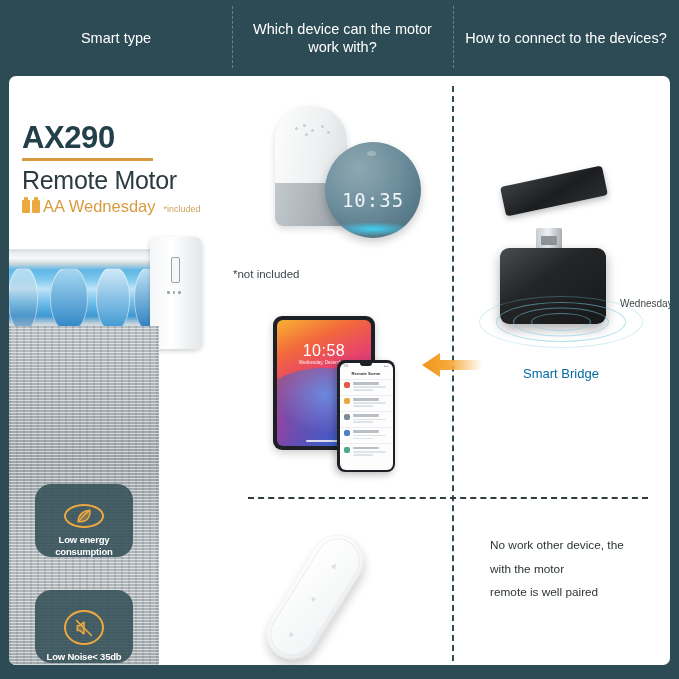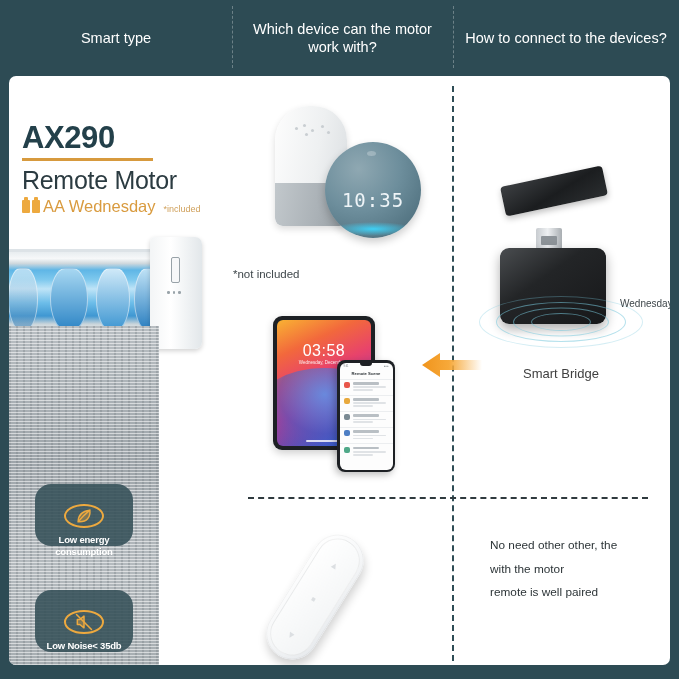--- a/index.html
+++ b/index.html
@@ -120,21 +120,21 @@
 
   
   .texture-panel {
     position: absolute; left: 0; top: 250px; width: 150px; height: 339px;
     background:
       repeating-linear-gradient(0deg, rgba(255,255,255,.55) 0px, rgba(255,255,255,.55) 1px, rgba(0,0,0,0) 1px, rgba(0,0,0,0) 3px),
       repeating-linear-gradient(90deg, rgba(120,128,133,.35) 0px, rgba(120,128,133,.35) 2px, rgba(0,0,0,0) 2px, rgba(0,0,0,0) 7px),
       linear-gradient(180deg,#b8bec2,#9ea5aa 40%,#b4babe 70%,#a6adb1);
   }
   .badge {
-    position: absolute; left: 26px; width: 98px; height: 62px;
+    position: absolute; left: 26px; width: 98px; height: 73px;
     background: rgba(52,80,88,0.88);
     border-radius: 16px;
     color: #ffffff;
     display: flex; flex-direction: column; align-items: center;
     padding-top: 20px;
   }
   .badge-1 { top: 158px; }
   .badge-2 { top: 252px; margin-top: 12px; }
   .badge-icon {
     width: 40px; height: 40px; border-radius: 50%;
@@ -319,21 +319,21 @@
   .w1 { width: 60px;  height: 18px; }
   .w2 { width: 96px;  height: 29px; }
   .w3 { width: 130px; height: 40px; }
   .w4 { width: 164px; height: 52px; border-color: rgba(120,200,220,.32); }
   .optional-lbl {
     position: absolute; left: 146px; top: 122px;
     font-size: 10px; color: #3e464a;
   }
   .hub-caption {
     position: absolute; left: 0; top: 290px; width: 218px;
-    text-align: center; font-size: 13px; color: #404040; line-height: 1.25;
+    text-align: center; font-size: 13px; color: #0369a1; line-height: 1.25;
   }
 
   
   .arrow { position: absolute; left: 411px; top: 274px; width: 64px; height: 30px; }
 
   
   .note {
     position: absolute; left: 38px; top: 458px; width: 175px;
     font-size: 11.8px; color: #2d3538; line-height: 2.0;
   }
@@ -437,21 +437,21 @@
         <div class="round-clock">10:35</div>
         <div class="round-glow"></div>
       </div>
     </div>
     <div class="not-included">*not included</div>
 
     <div class="tablet-wrap">
       <div class="tablet">
         <div class="tablet-screen">
           <div class="tablet-swirl"></div>
-          <div class="tablet-clock">03:58</div>
+          <div class="tablet-clock">10:58</div>
           <div class="tablet-date">Wednesday, December 9</div>
           <div class="tablet-bar"></div>
         </div>
       </div>
       <div class="phone">
         <div class="phone-screen">
           <div class="phone-notch"></div>
           <div class="phone-status">
               <span>9:41</span>
               <span>●●●</span>
@@ -538,19 +538,19 @@
           <span class="wave w4"></span>
       </div>
       <div class="optional-lbl">Wednesday</div>
     </div>
 
     <div class="hub-caption">
       <div>Smart Bridge</div>
     </div>
 
     <div class="note">
-      <div>No need other other, the</div>
+      <div>No work other device, the</div>
       <div>with the motor</div>
       <div>remote is well paired</div>
     </div>
   </div>
 
 </div>
 
 </body></html>

